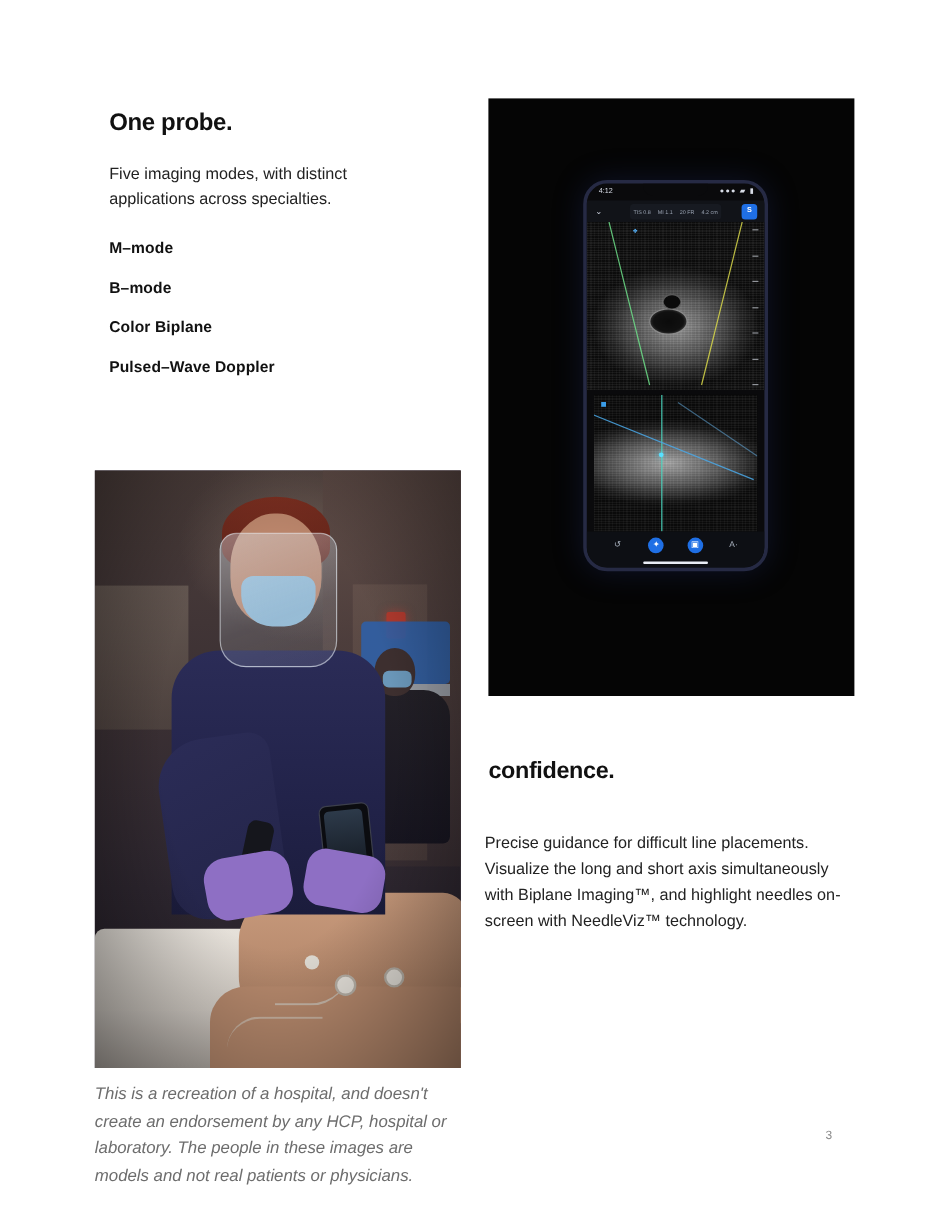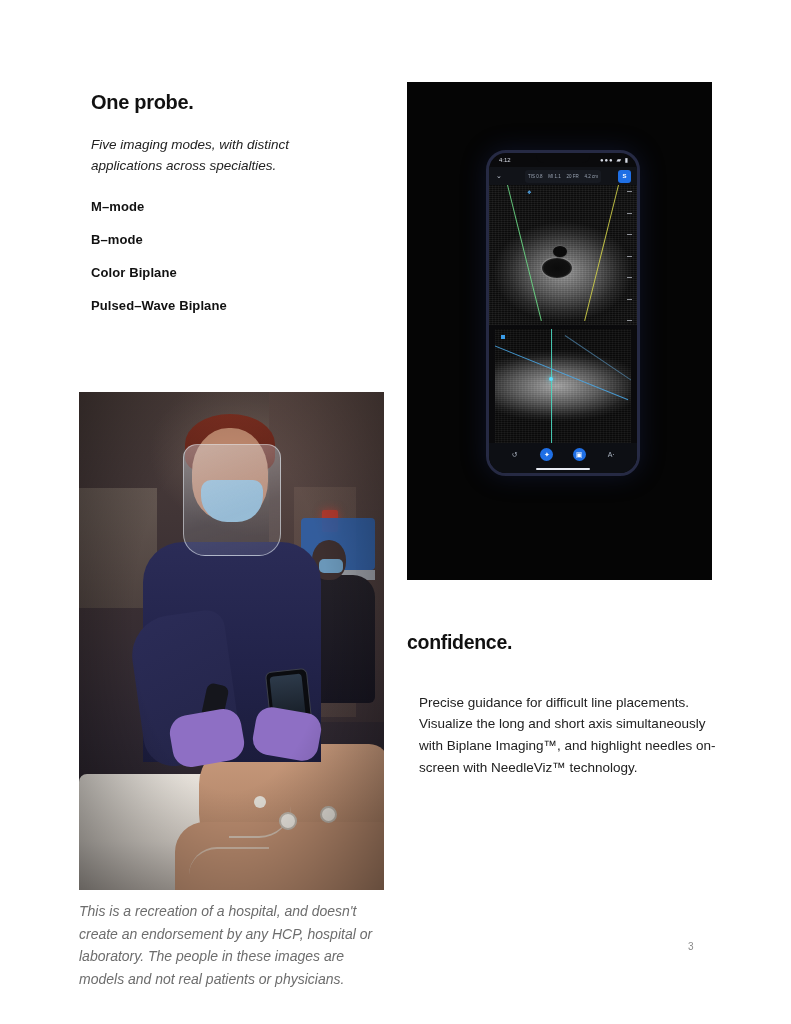--- a/index.html
+++ b/index.html
@@ -42,21 +42,20 @@
   .headline .line {
     display: block;
   }
 
   .intro-text {
     font-size: 13.5px;
     line-height: 1.55;
     color: #222222;
     margin: 0 0 22px 0;
     width: 225px;
-    font-style: italic;
   }
 
   .mode-list {
     list-style: none;
     margin: 0;
     padding: 0;
   }
   .mode-list li {
     font-size: 13px;
     font-weight: bold;
@@ -485,21 +484,21 @@
     font-size: 19.5px;
     font-weight: bold;
     line-height: 1.5;
     letter-spacing: -0.3px;
     color: #111111;
   }
   .right-heading .line { display: block; }
 
   .right-body {
     position: absolute;
-    left: 419px;
+    left: 404px;
     top: 678px;
     width: 312px;
     font-size: 13.5px;
     line-height: 1.62;
     color: #222222;
   }
 
   .page-number {
     position: absolute;
     left: 688px;
@@ -515,21 +514,21 @@
 
   <div class="left-col">
     <h1 class="headline">
       <span class="line">One probe.</span>
     </h1>
     <p class="intro-text">Five imaging modes, with distinct applications across specialties.</p>
     <ul class="mode-list">
       <li>M–mode</li>
       <li>B–mode</li>
       <li>Color Biplane</li>
-      <li>Pulsed–Wave Biplane</li>
+      <li>Pulsed–Wave Doppler</li>
     </ul>
   </div>
 
   <div class="photo-clinician">
     <div class="pc-layer pc-bg"></div>
     <div class="pc-layer pc-wall-right"></div>
     <div class="pc-layer pc-cabinet"></div>
     <div class="pc-layer pc-door"></div>
     <div class="pc-layer pc-exit-sign"></div>
     <div class="pc-layer pc-bed-rail"></div>

